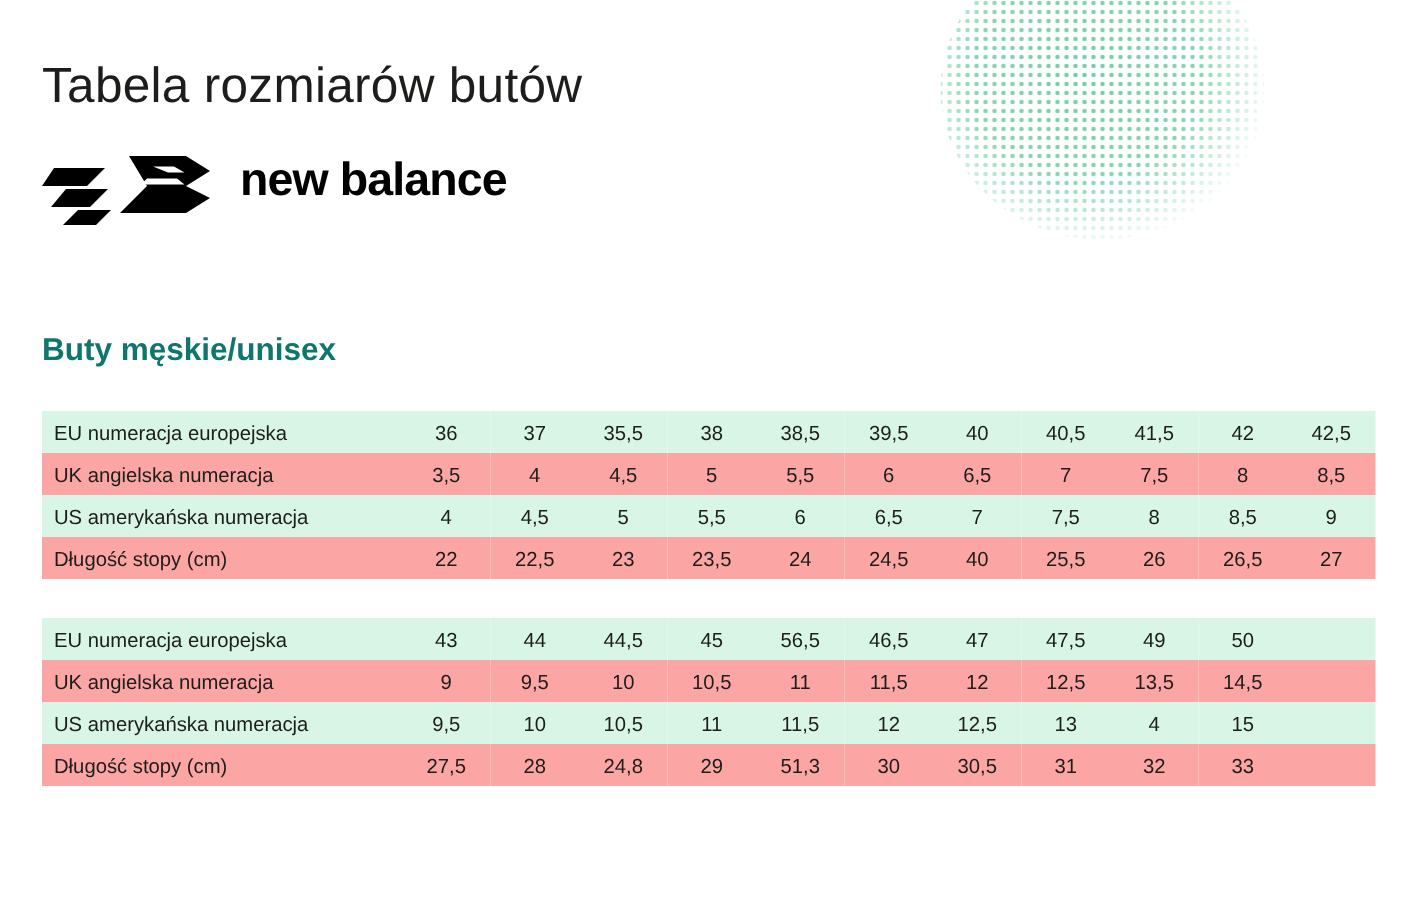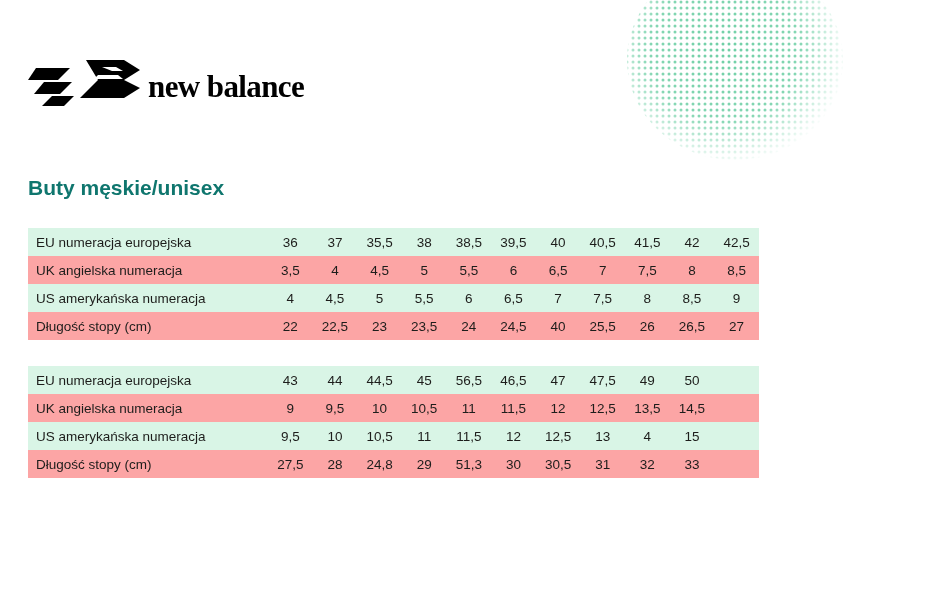--- a/index.html
+++ b/index.html
@@ -36,24 +36,23 @@
     font-size: 33px;
     font-weight: normal;
     letter-spacing: 0.2px;
     margin: 8px 0 0 0;
     color: #1d1d1b;
   }
 
   .brand {
     margin-top: 26px;
     display: flex;
-    align-items: center;
-    gap: 2px;
+    align-items: flex-start;
+    gap: 14px;
     height: 62px;
-    font-family: Liberation Serif, serif;
   }
   .brand-mark {
     width: 118px;
     height: 58px;
     flex: none;
   }
   .brand-word {
     font-size: 31px;
     font-weight: bold;
     letter-spacing: -0.6px;
@@ -63,21 +62,21 @@
 
   .section-title {
     font-size: 21px;
     font-weight: bold;
     margin: 58px 0 0 0;
     color: #0f766e;
   }
 
   table.size-table {
     border-collapse: collapse;
-    width: 731px;
+    width: 889px;
     table-layout: fixed;
     margin-top: 28px;
   }
   table.size-table.second {
     margin-top: 26px;
   }
   table.size-table td {
     height: 28px;
     font-size: 13.5px;
     color: #1d1d1b;
@@ -109,20 +108,21 @@
     </pattern>
     <mask id="dotmask">
       <rect width="240" height="210" fill="url(#dots)"></rect>
     </mask>
   </defs>
   <ellipse cx="110" cy="90" rx="108" ry="100" fill="url(#fade)" mask="url(#dotmask)"></ellipse>
 </svg>
 
 <div class="page">
 
+  <h1 class="main-title">Tabela rozmiarów butów</h1>
 
   <div class="brand">
     <svg class="brand-mark" viewBox="0 0 118 58" aria-hidden="true">
       <g fill="#000000">
         <polygon points="58,2 96,2 112,12 96,22 112,30 96,40 96,40 52,40 70,22"></polygon>
         <polygon points="8,10 42,10 30,22 0,22"></polygon>
         <polygon points="16,24 44,24 32,36 6,36"></polygon>
         <polygon points="24,38 46,38 36,48 14,48"></polygon>
       </g>
       <g fill="#ffffff">

